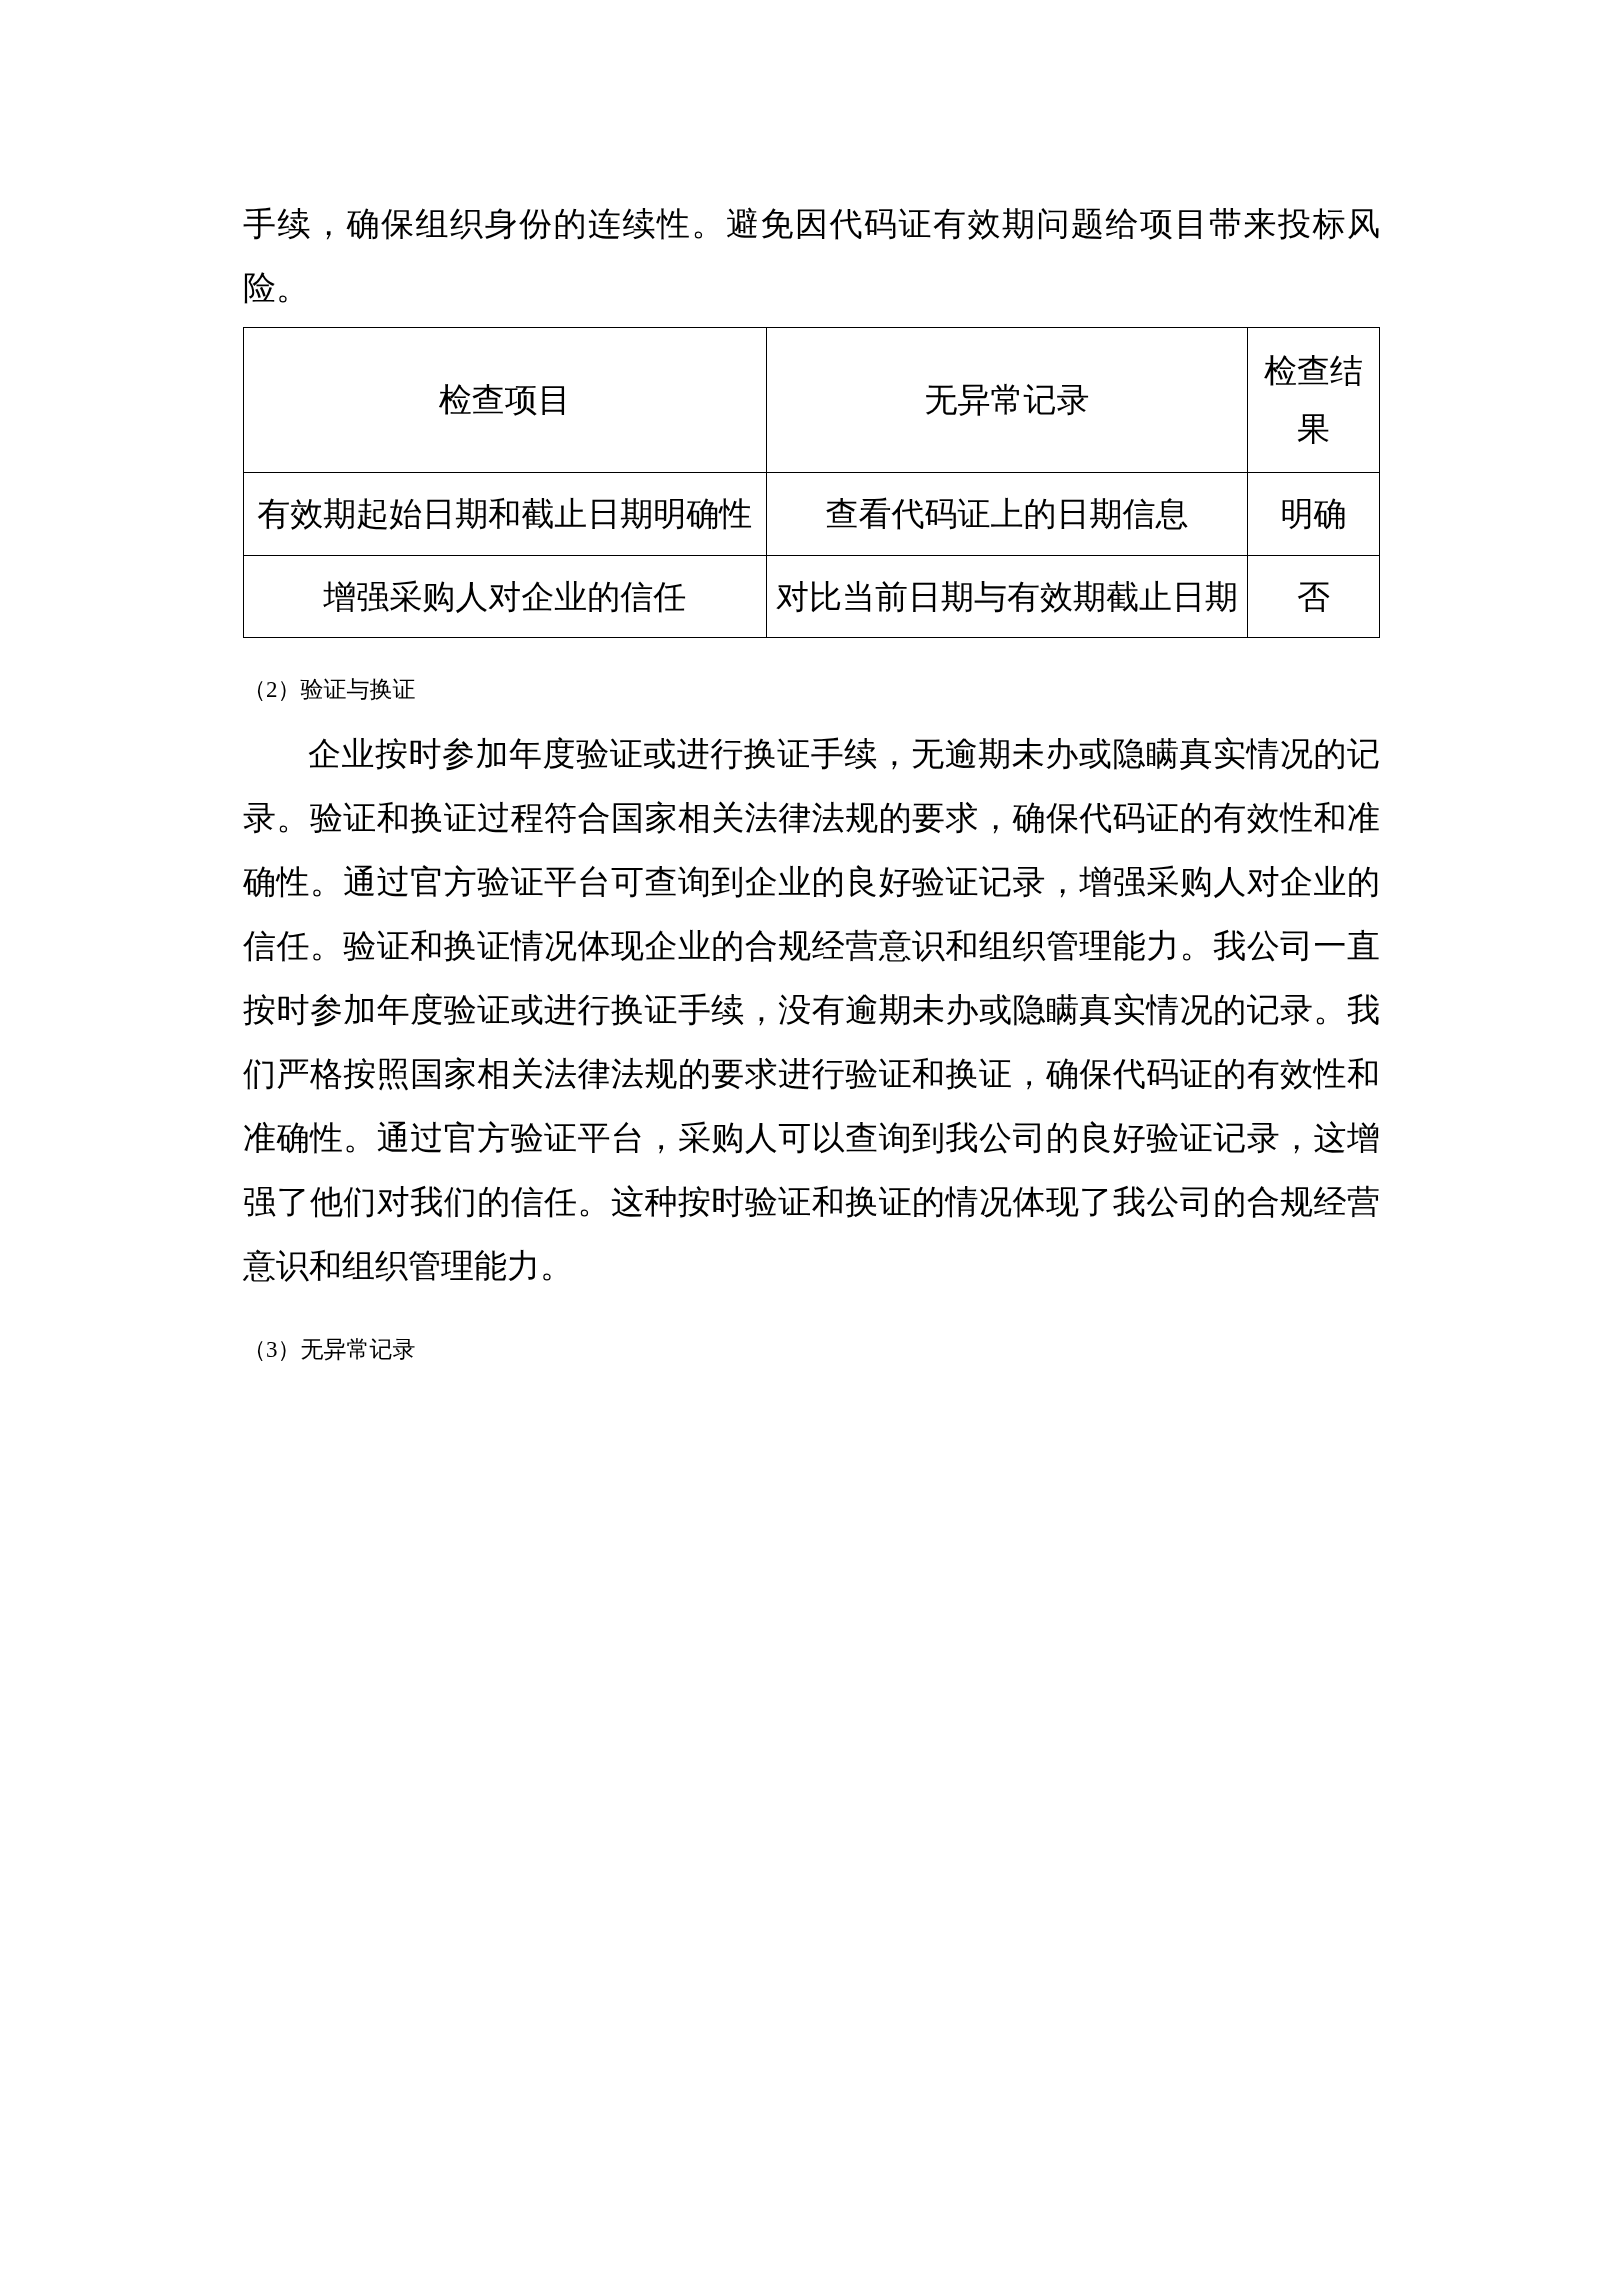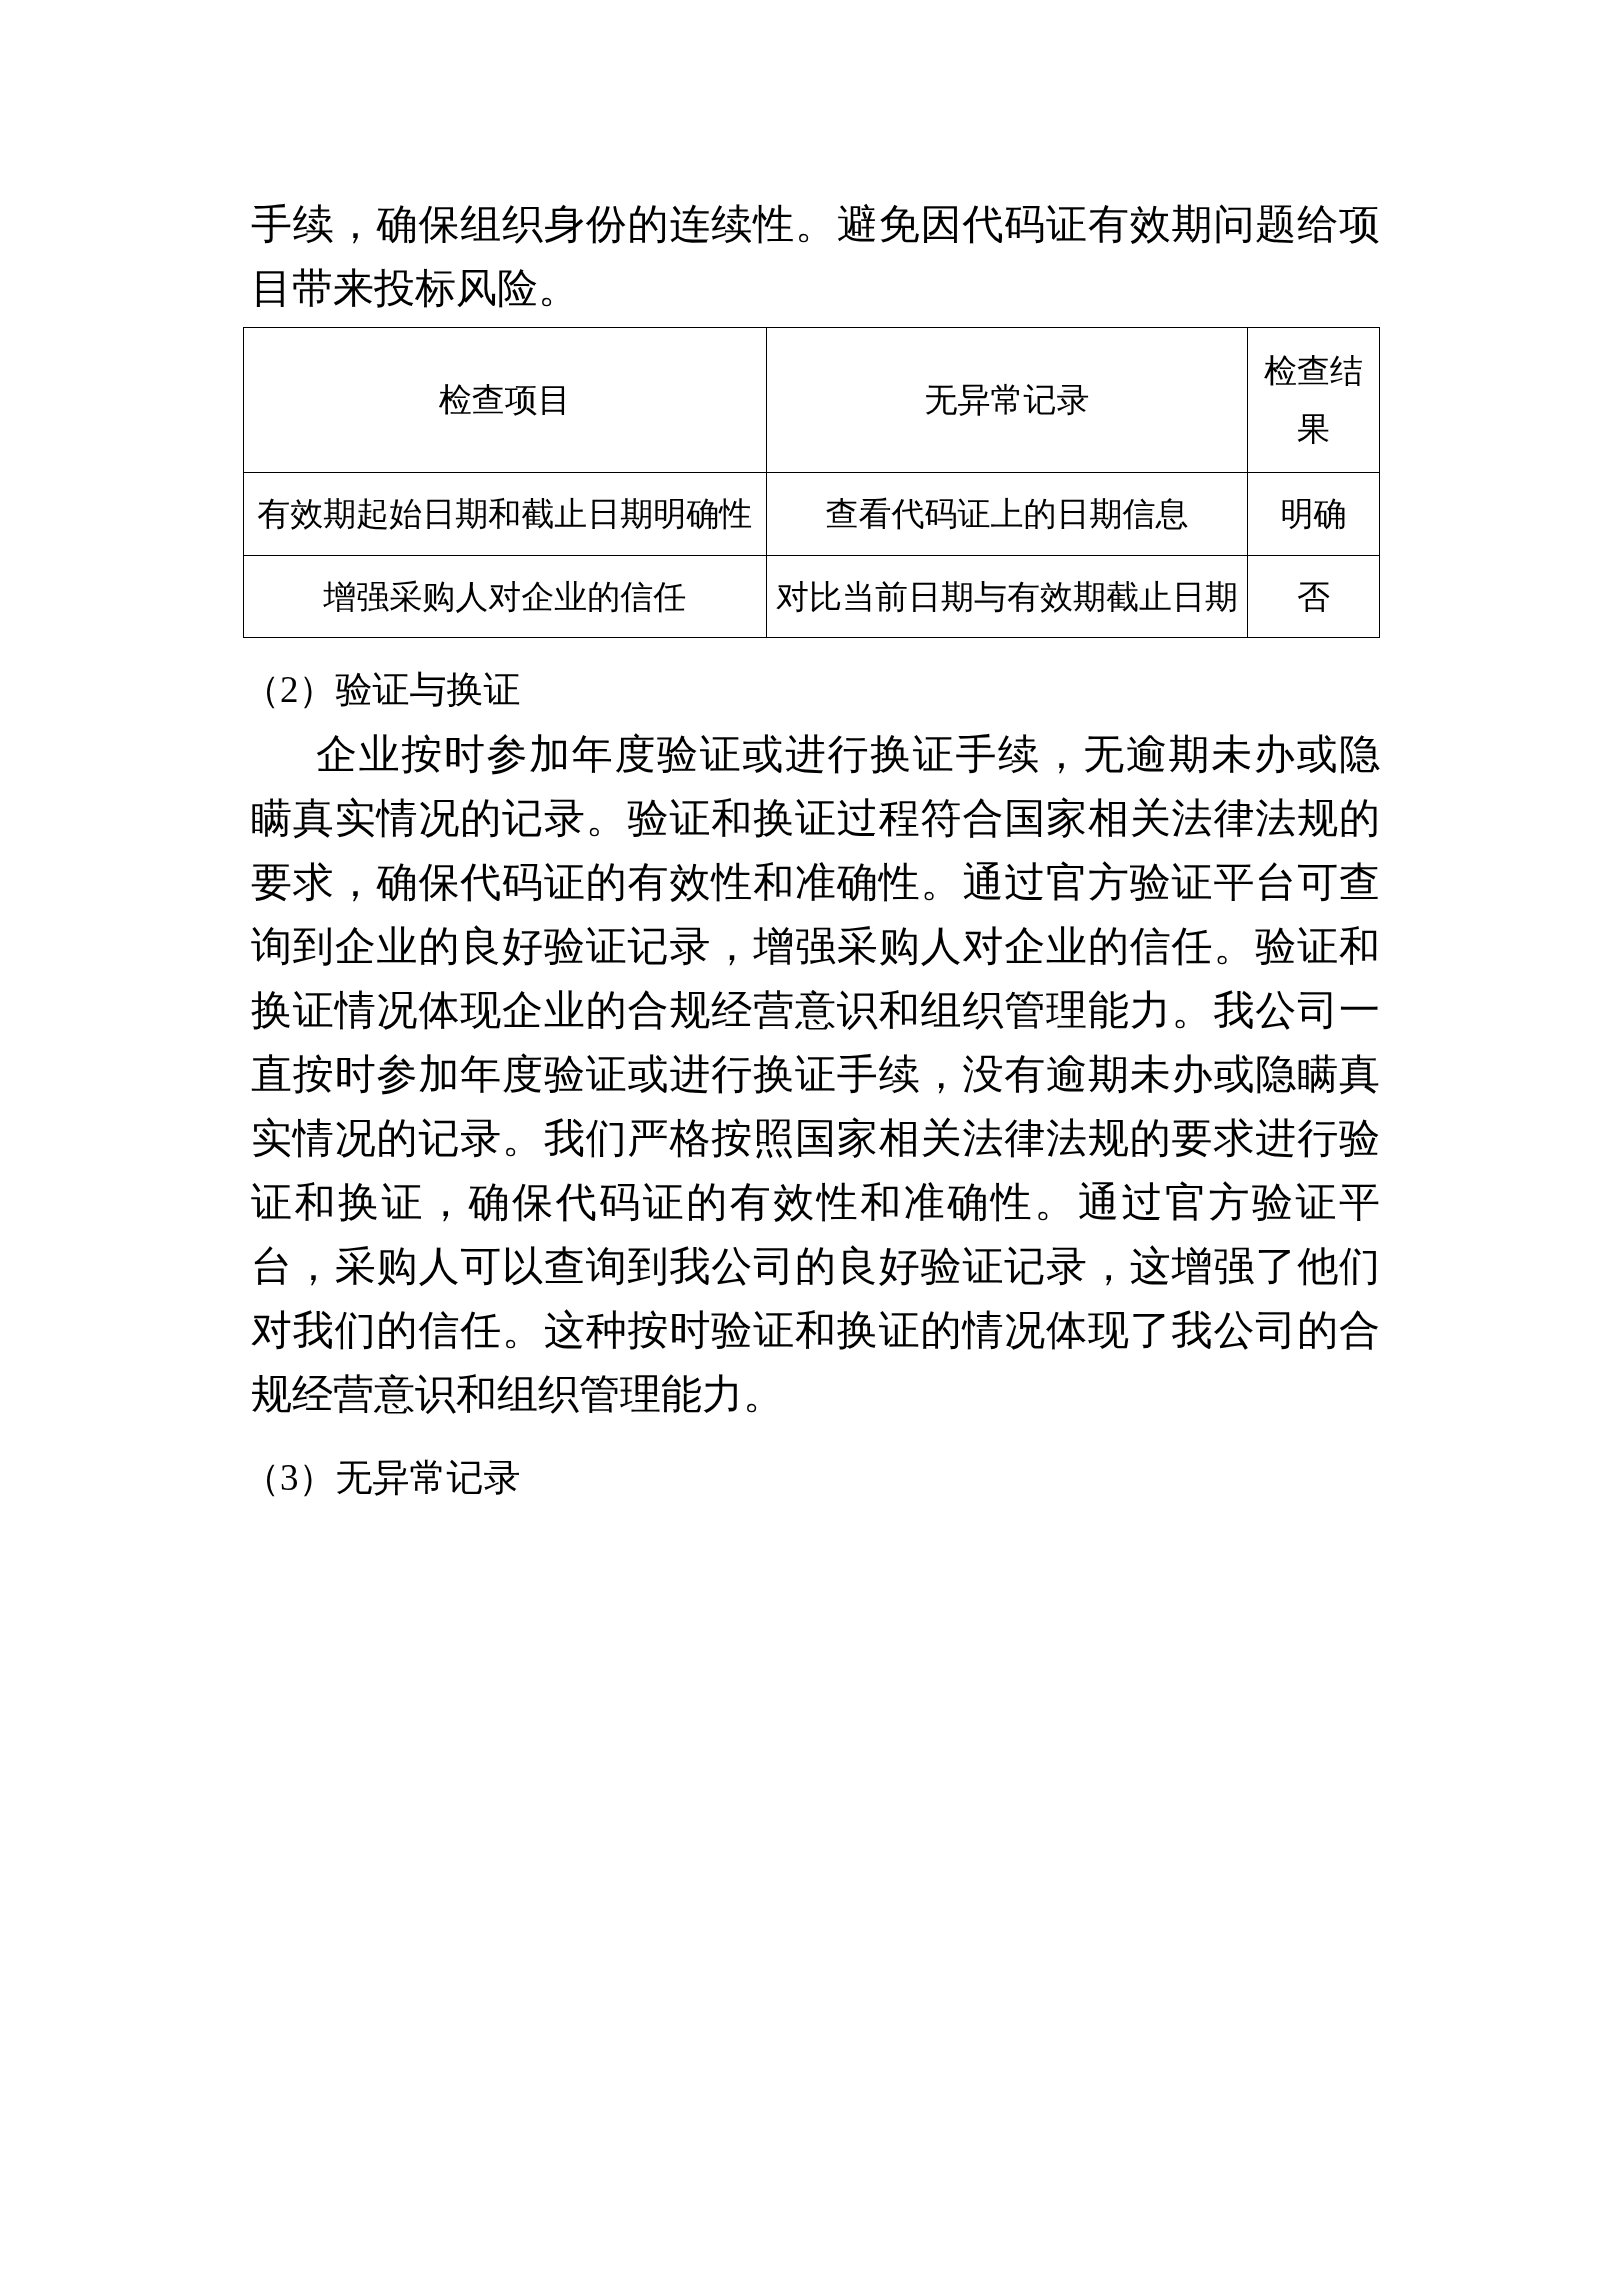--- a/index.html
+++ b/index.html
@@ -10,26 +10,25 @@
   .page {
     position: relative;
     width: 1623px;
     height: 2295px;
     background: #ffffff;
     color: #000000;
     padding: 192px 243px 0 243px;
     overflow: hidden;
   }
   .body-para {
-    font-size: 41px;
+    font-size: 33px;
     line-height: 64px;
     text-align: justify;
     text-justify: inter-ideograph;
     word-break: break-all;
-    margin-left: 8px;
   }
   .first-indent {
     text-indent: 65px;
   }
   table.check-table {
     width: 100%;
     border-collapse: collapse;
     table-layout: fixed;
     margin-top: 6.5px;
   }
@@ -42,21 +41,21 @@
     font-size: 33px;
     font-weight: normal;
     line-height: 58px;
     text-align: center;
     vertical-align: middle;
     word-break: break-all;
   }
   .check-table th { padding: 14.4px 7.9px; }
   .check-table td { padding: 11.8px 7.9px; }
   .section-heading {
-    font-size: 37px;
+    font-size: 23px;
     font-weight: normal;
     line-height: 64px;
     margin-top: 19.6px;
   }
 </style>
 </head>
 <body>
 
 <div class="page">
 

